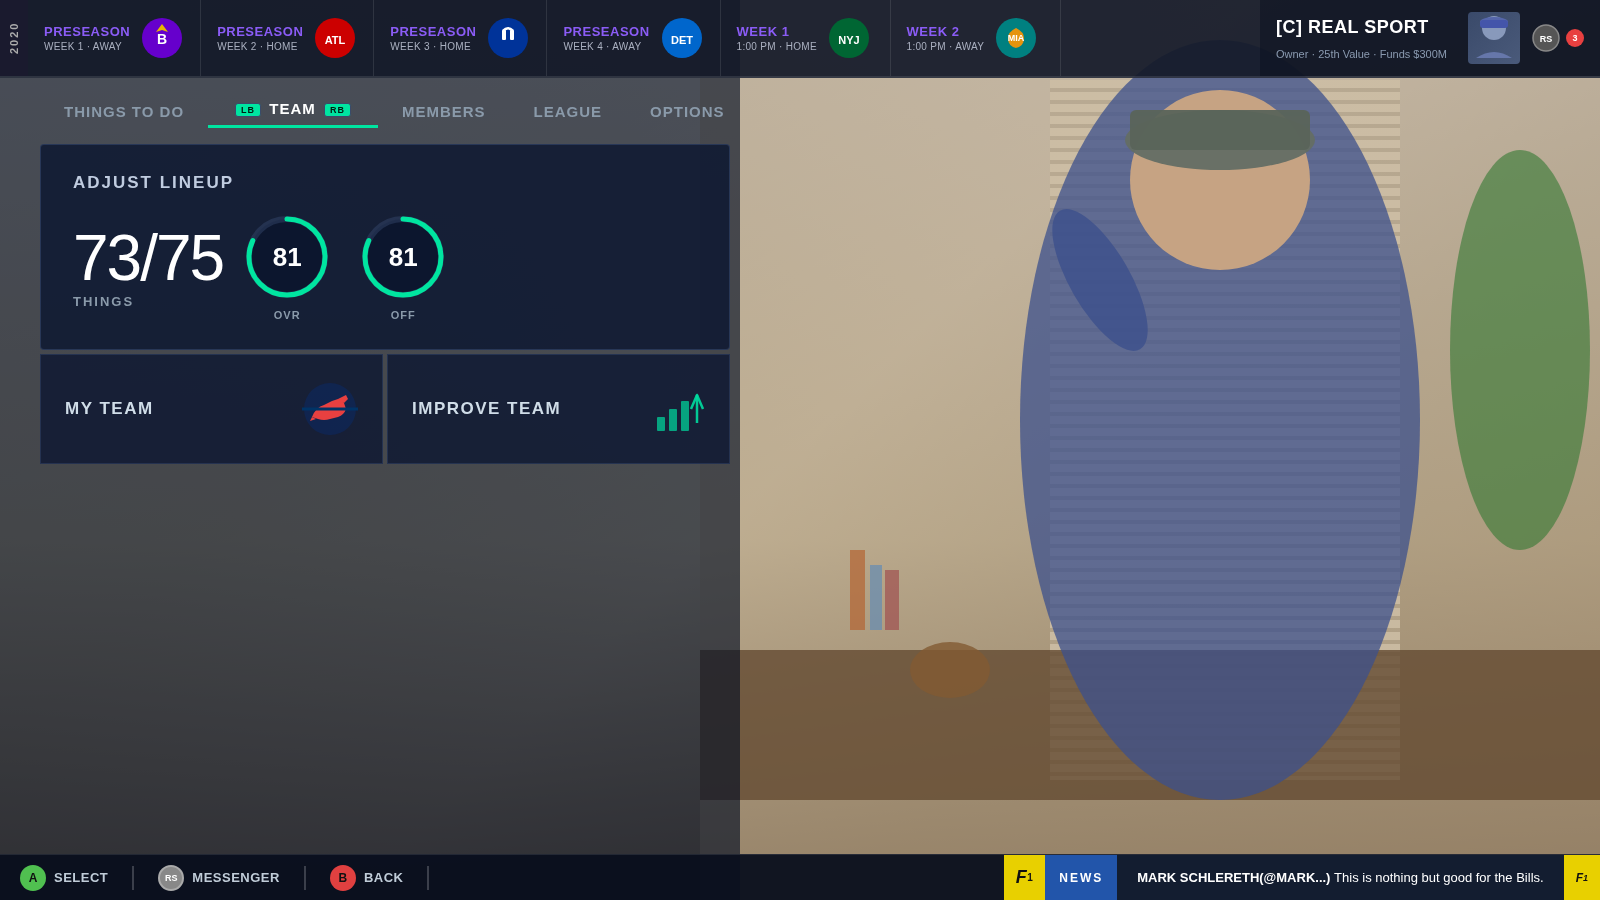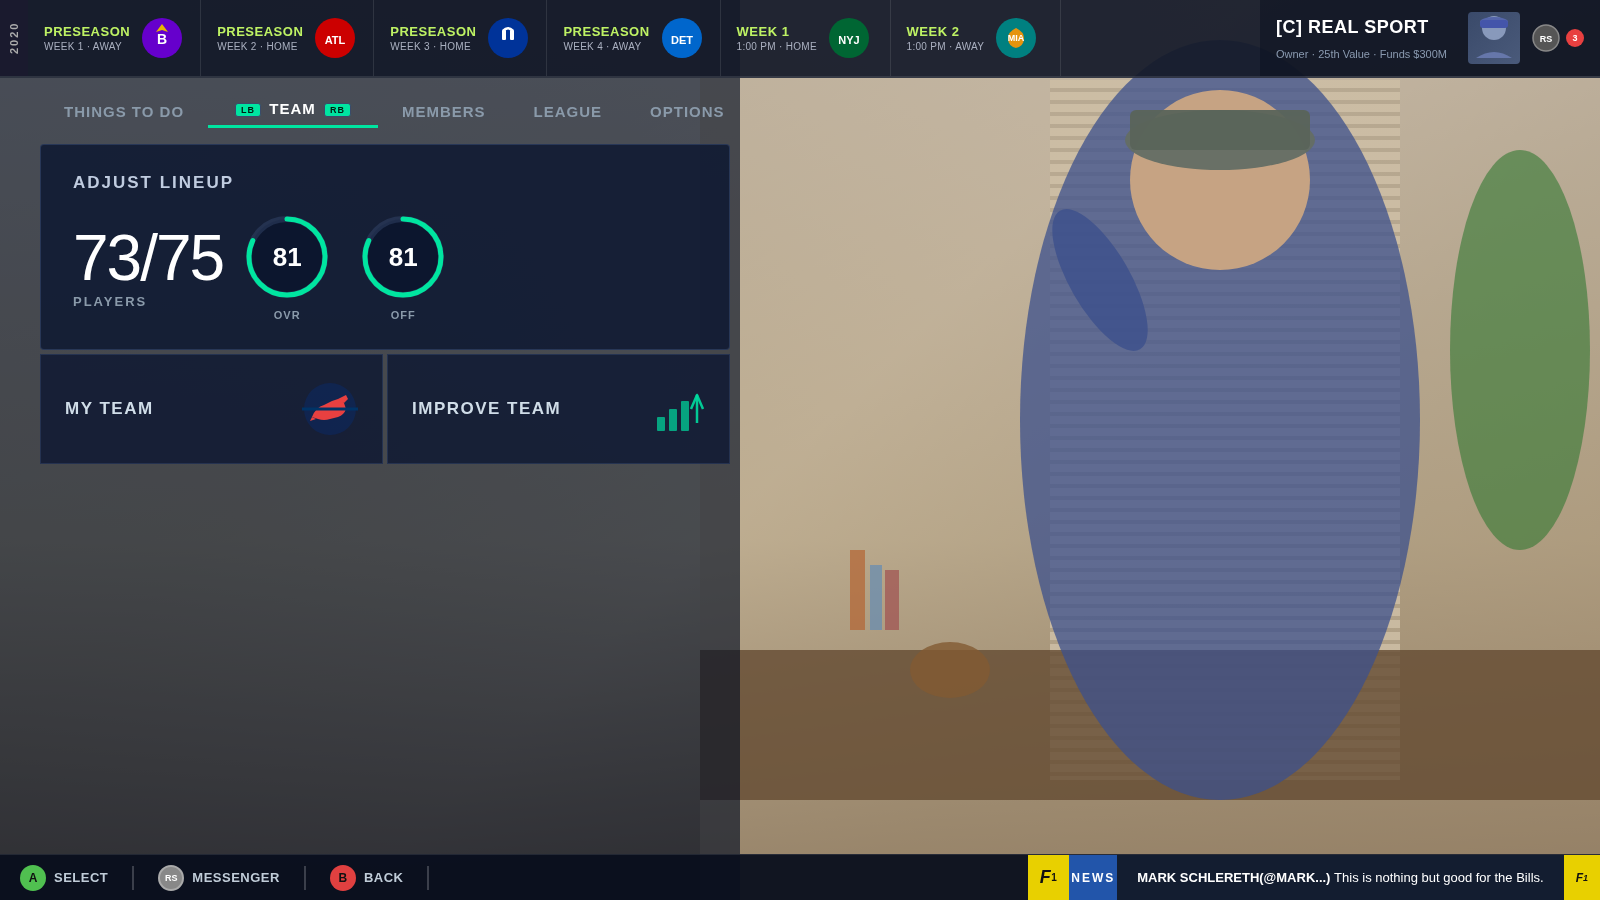--- a/index.html
+++ b/index.html
@@ -94,21 +94,21 @@
       min-width: 170px;
       gap: 10px;
     }
 
     .schedule-info {
       display: flex;
       flex-direction: column;
       gap: 2px;
     }
     .schedule-label {
-      color: #bef264;
+      color: #8b5cf6;
       font-size: 13px;
       font-weight: bold;
       letter-spacing: 0.5px;
     }
     .schedule-detail {
       color: #aab0c0;
       font-size: 10px;
       letter-spacing: 0.3px;
     }
 
@@ -445,21 +445,21 @@
       display: flex;
       align-items: center;
       letter-spacing: 0.5px;
     }
 
     .news-label {
       background: #2255aa;
       color: white;
       font-size: 12px;
       font-weight: bold;
-      padding: 0 2px;
+      padding: 0 14px;
       height: 100%;
       display: flex;
       align-items: center;
       letter-spacing: 2px;
     }
 
     .news-text {
       background: rgba(20,30,50,0.9);
       color: #ffffff;
       font-size: 13px;
@@ -658,21 +658,21 @@
 
 <div class="main-content">
 
   <div class="lineup-card">
     <div class="lineup-title">ADJUST LINEUP</div>
     <div class="lineup-stats">
       <div class="players-count">
         <div class="players-number">
           <span>73</span>/<span>75</span>
         </div>
-        <div class="players-label">PLAYERS</div>
+        <div class="players-label">THINGS</div>
       </div>
       <div class="stat-circles">
 
         <div class="stat-circle-wrap">
           <div class="stat-circle">
             <svg width="88" height="88" viewBox="0 0 88 88">
               <circle cx="44" cy="44" r="38" fill="rgba(10,20,45,0.8)" stroke="rgba(60,80,120,0.4)" stroke-width="6"></circle>
               <circle cx="44" cy="44" r="38" fill="none" stroke="#00e5a0" stroke-width="5" stroke-dasharray="238.76" stroke-dashoffset="42.98" stroke-linecap="round"></circle>
             </svg>
             <div class="stat-circle-inner">

